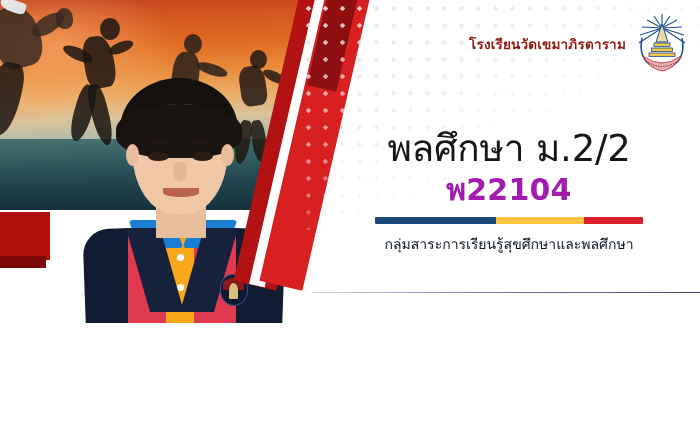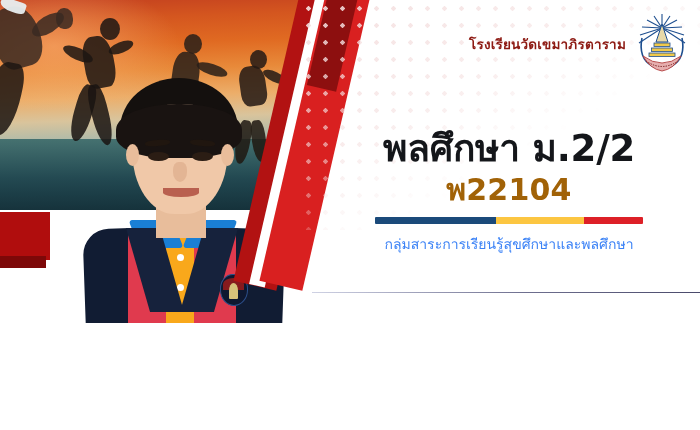--- a/index.html
+++ b/index.html
@@ -105,32 +105,32 @@
 
   .header{position:absolute;right:10px;top:12px;display:flex;align-items:center;gap:8px;}
   .header-text{text-align:right;line-height:1.25;}
   .school-th{font-size:13.5px;font-weight:bold;color:#8d1a13;letter-spacing:.2px;white-space:nowrap;}
   .school-en{font-size:13.5px;font-weight:bold;color:#1a55a3;letter-spacing:.2px;white-space:nowrap;}
 
   .logo{position:relative;width:56px;height:64px;flex:none;}
 
   .title-area{position:absolute;left:330px;right:12px;top:128px;text-align:center;}
   .course-title{
-    font-size:37px;font-weight:bold;color:#14161a;line-height:1.12;
+    font-size:37px;font-weight:normal;color:#14161a;line-height:1.12;
     letter-spacing:-.2px;white-space:nowrap;
   }
   .course-code{
-    font-size:30px;font-weight:bold;color:#a16207;line-height:1.15;
+    font-size:30px;font-weight:bold;color:#a21caf;line-height:1.15;
     margin-top:4px;letter-spacing:.2px;
   }
   .tricolor{margin:9px auto 0;width:268px;height:7px;display:flex;border-radius:1px;overflow:hidden;}
   .tricolor .c1{flex:0 0 45%;background:#1b4a7a;}
   .tricolor .c2{flex:0 0 33%;background:#fcc641;}
   .tricolor .c3{flex:1;background:#dd2027;}
-  .subject-group{margin-top:9px;font-size:14px;color:#3b82f6;white-space:nowrap;}
+  .subject-group{margin-top:9px;font-size:14px;color:#0f172a;white-space:nowrap;}
 
   .rule{position:absolute;left:312px;right:0;top:292px;height:1px;
         background:linear-gradient(90deg,#cfd2e4,#6e6f8f 55%,#4a4a6b);}
   .teacher{position:absolute;left:330px;right:18px;top:303px;text-align:center;
            font-size:16.5px;color:#15171b;white-space:nowrap;}
 
   
   .stripe{position:absolute;}
   .st-yellow{left:-10px;top:378px;width:400px;height:20px;background:#f8c63f;
              clip-path:polygon(0 0,100% 0,90% 100%,0 100%);}

